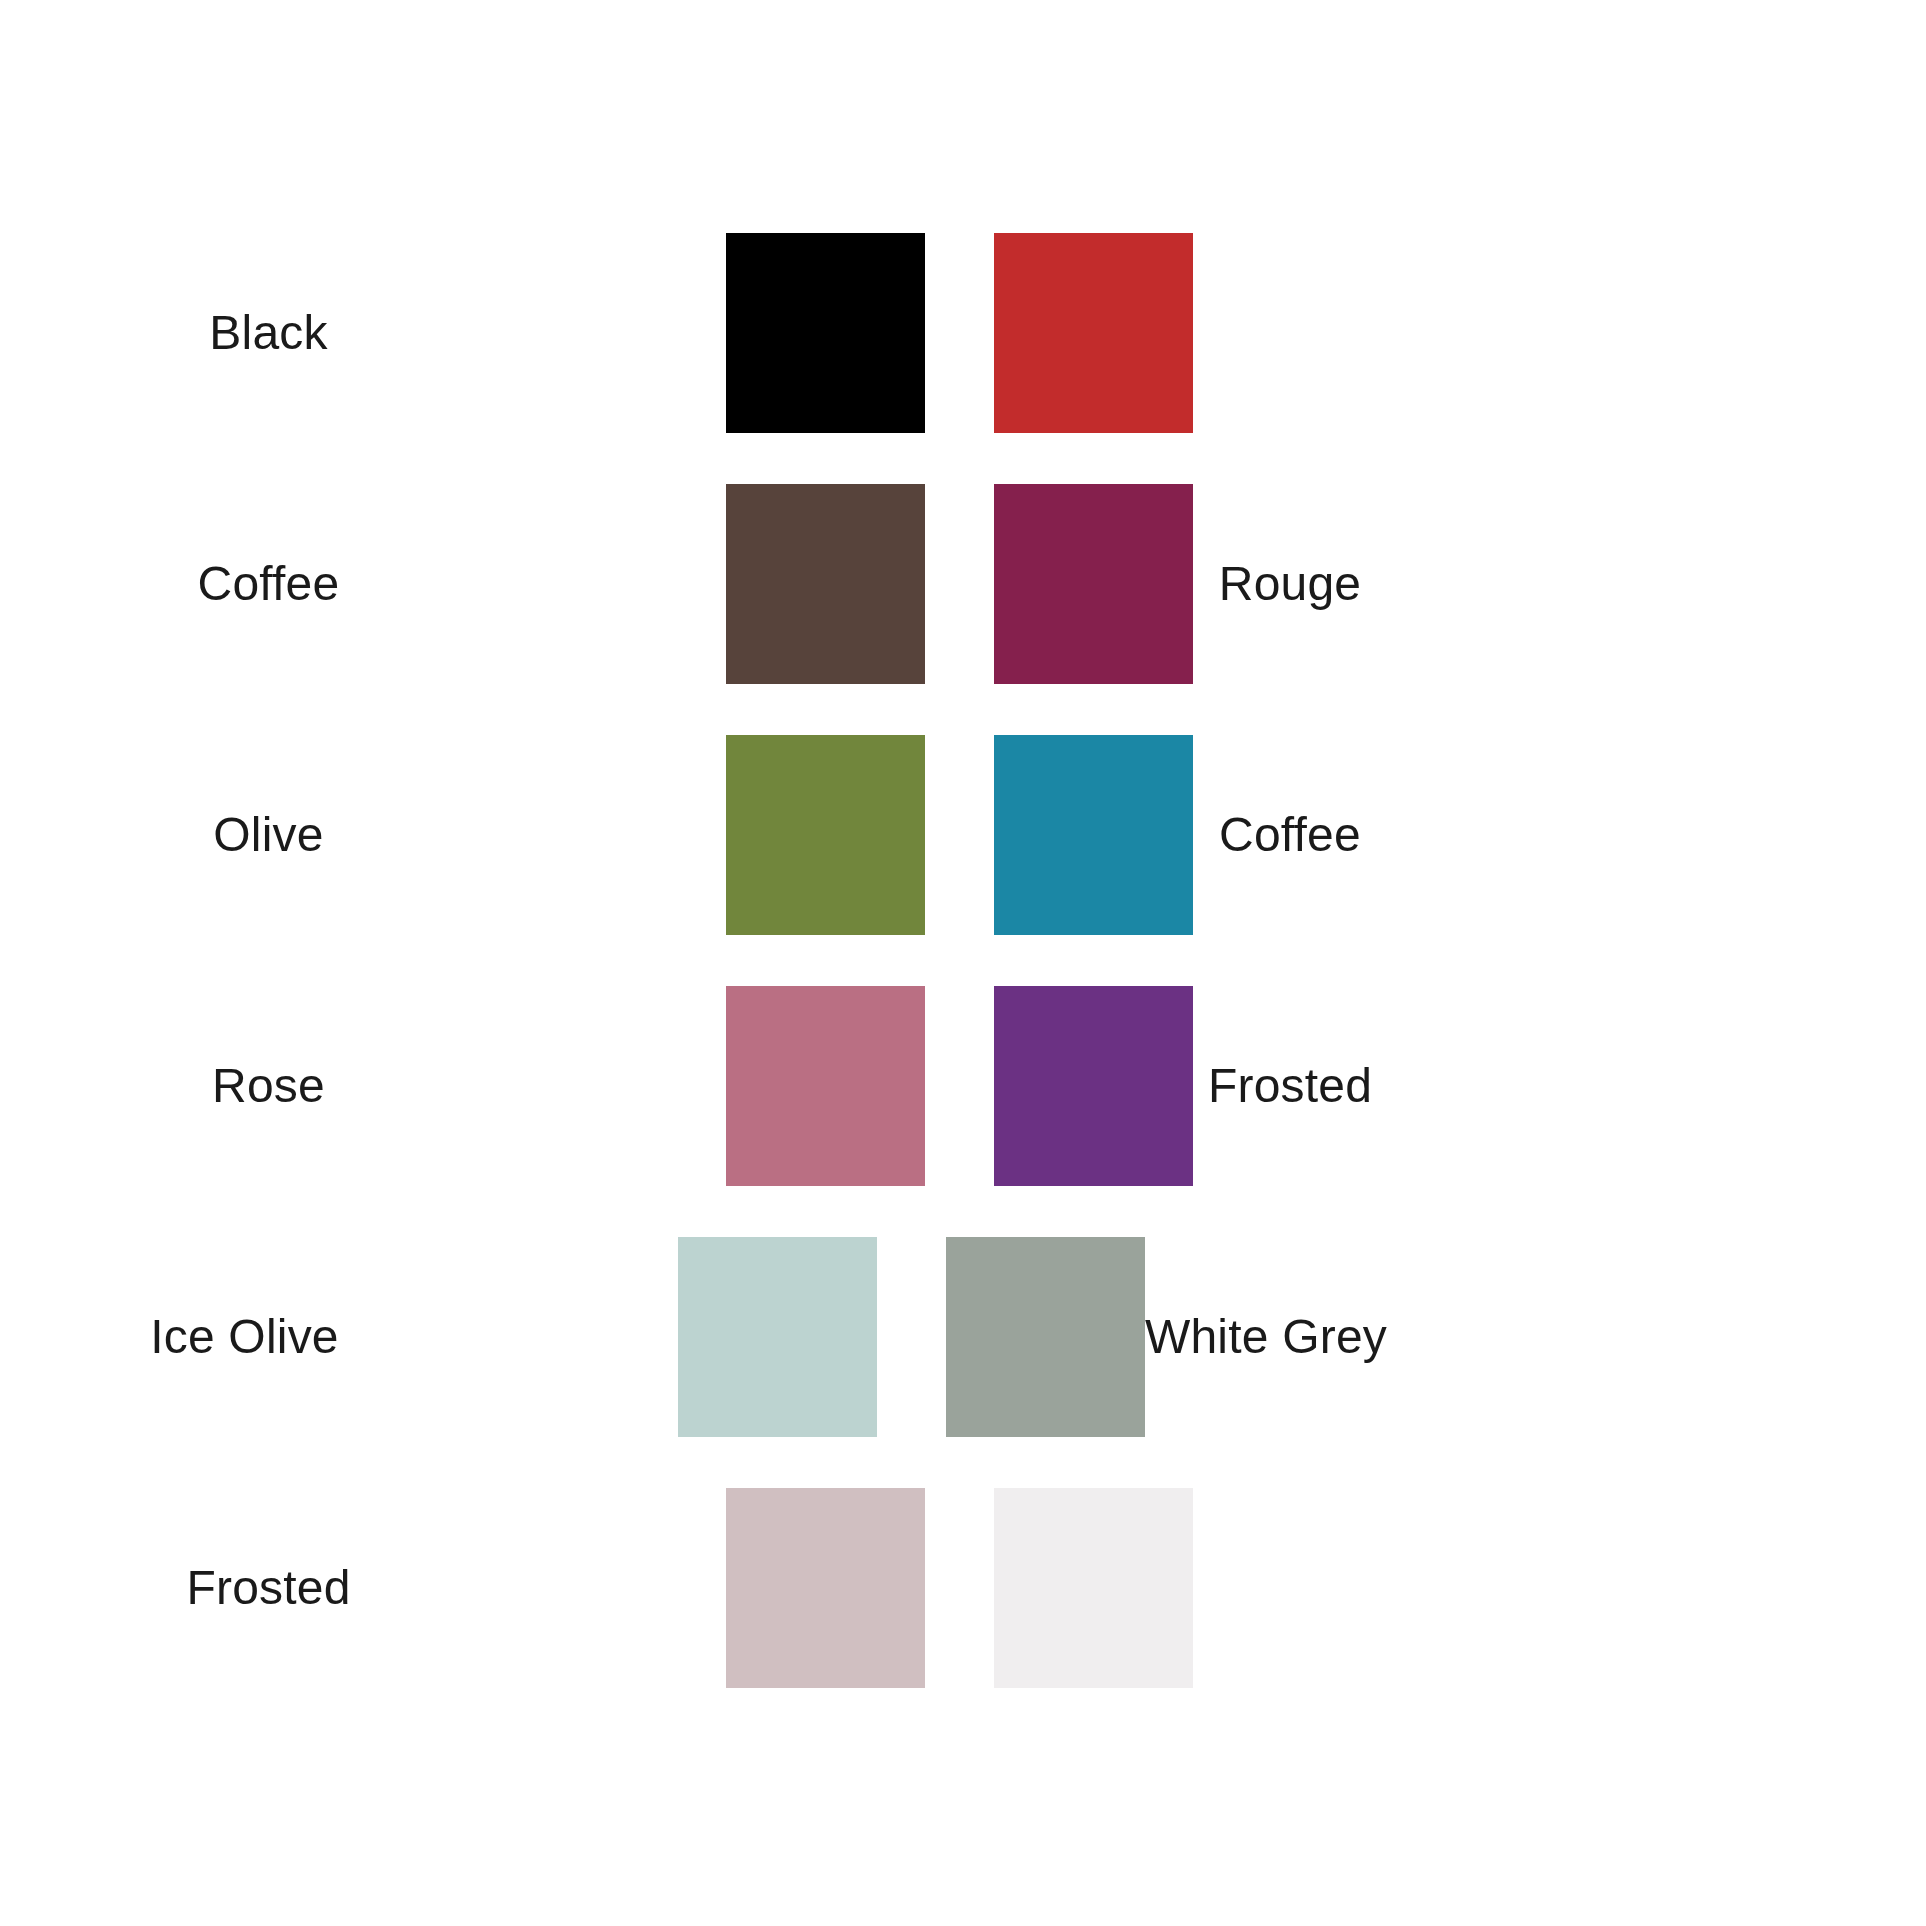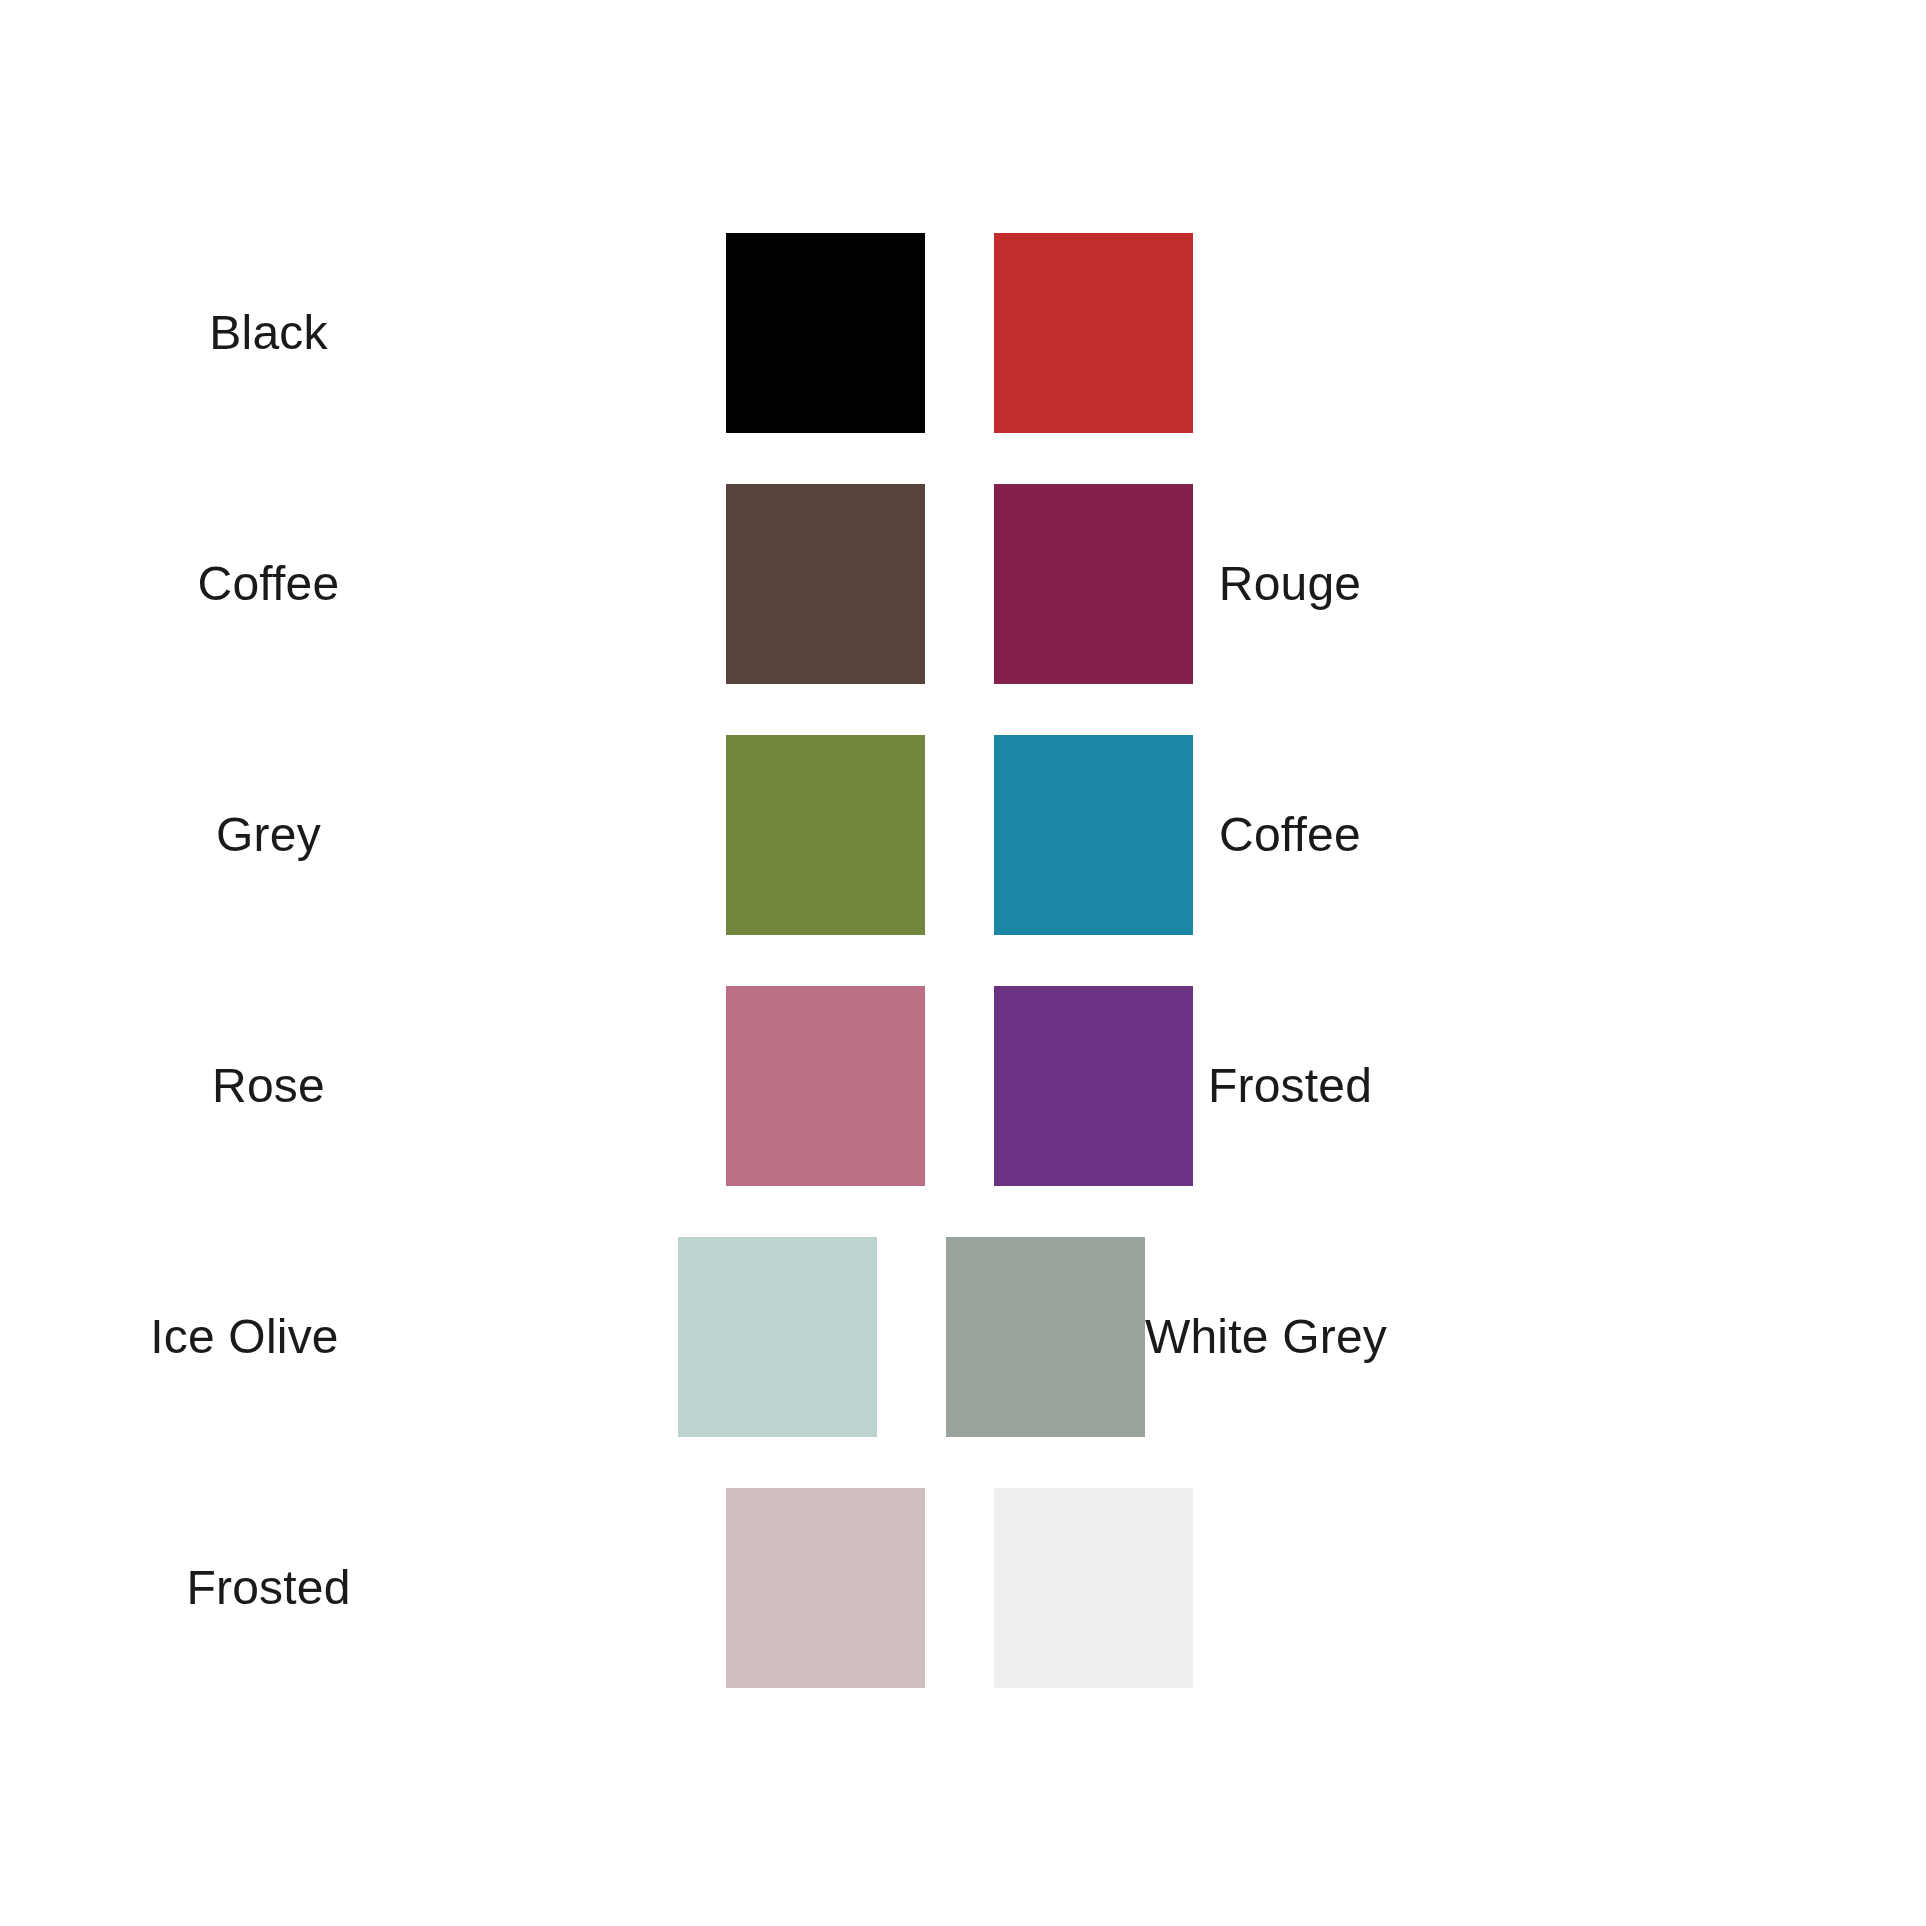--- a/index.html
+++ b/index.html
@@ -106,21 +106,21 @@
       <div class="swatch-chip" style="background-color: rgb(87, 67, 59);"></div>
       <div class="gutter"></div>
       <div class="swatch-chip" style="background-color: rgb(133, 32, 77);"></div>
       <div class="label-cell-right">
         <span class="swatch-label">Rouge</span>
       </div>
     </div>
 
     <div class="swatch-row">
       <div class="label-cell-left">
-        <span class="swatch-label">Grey</span>
+        <span class="swatch-label">Olive</span>
       </div>
       <div class="swatch-chip" style="background-color: rgb(113, 134, 60);"></div>
       <div class="gutter"></div>
       <div class="swatch-chip" style="background-color: rgb(27, 135, 165);"></div>
       <div class="label-cell-right">
         <span class="swatch-label">Coffee</span>
       </div>
     </div>
 
     <div class="swatch-row">

